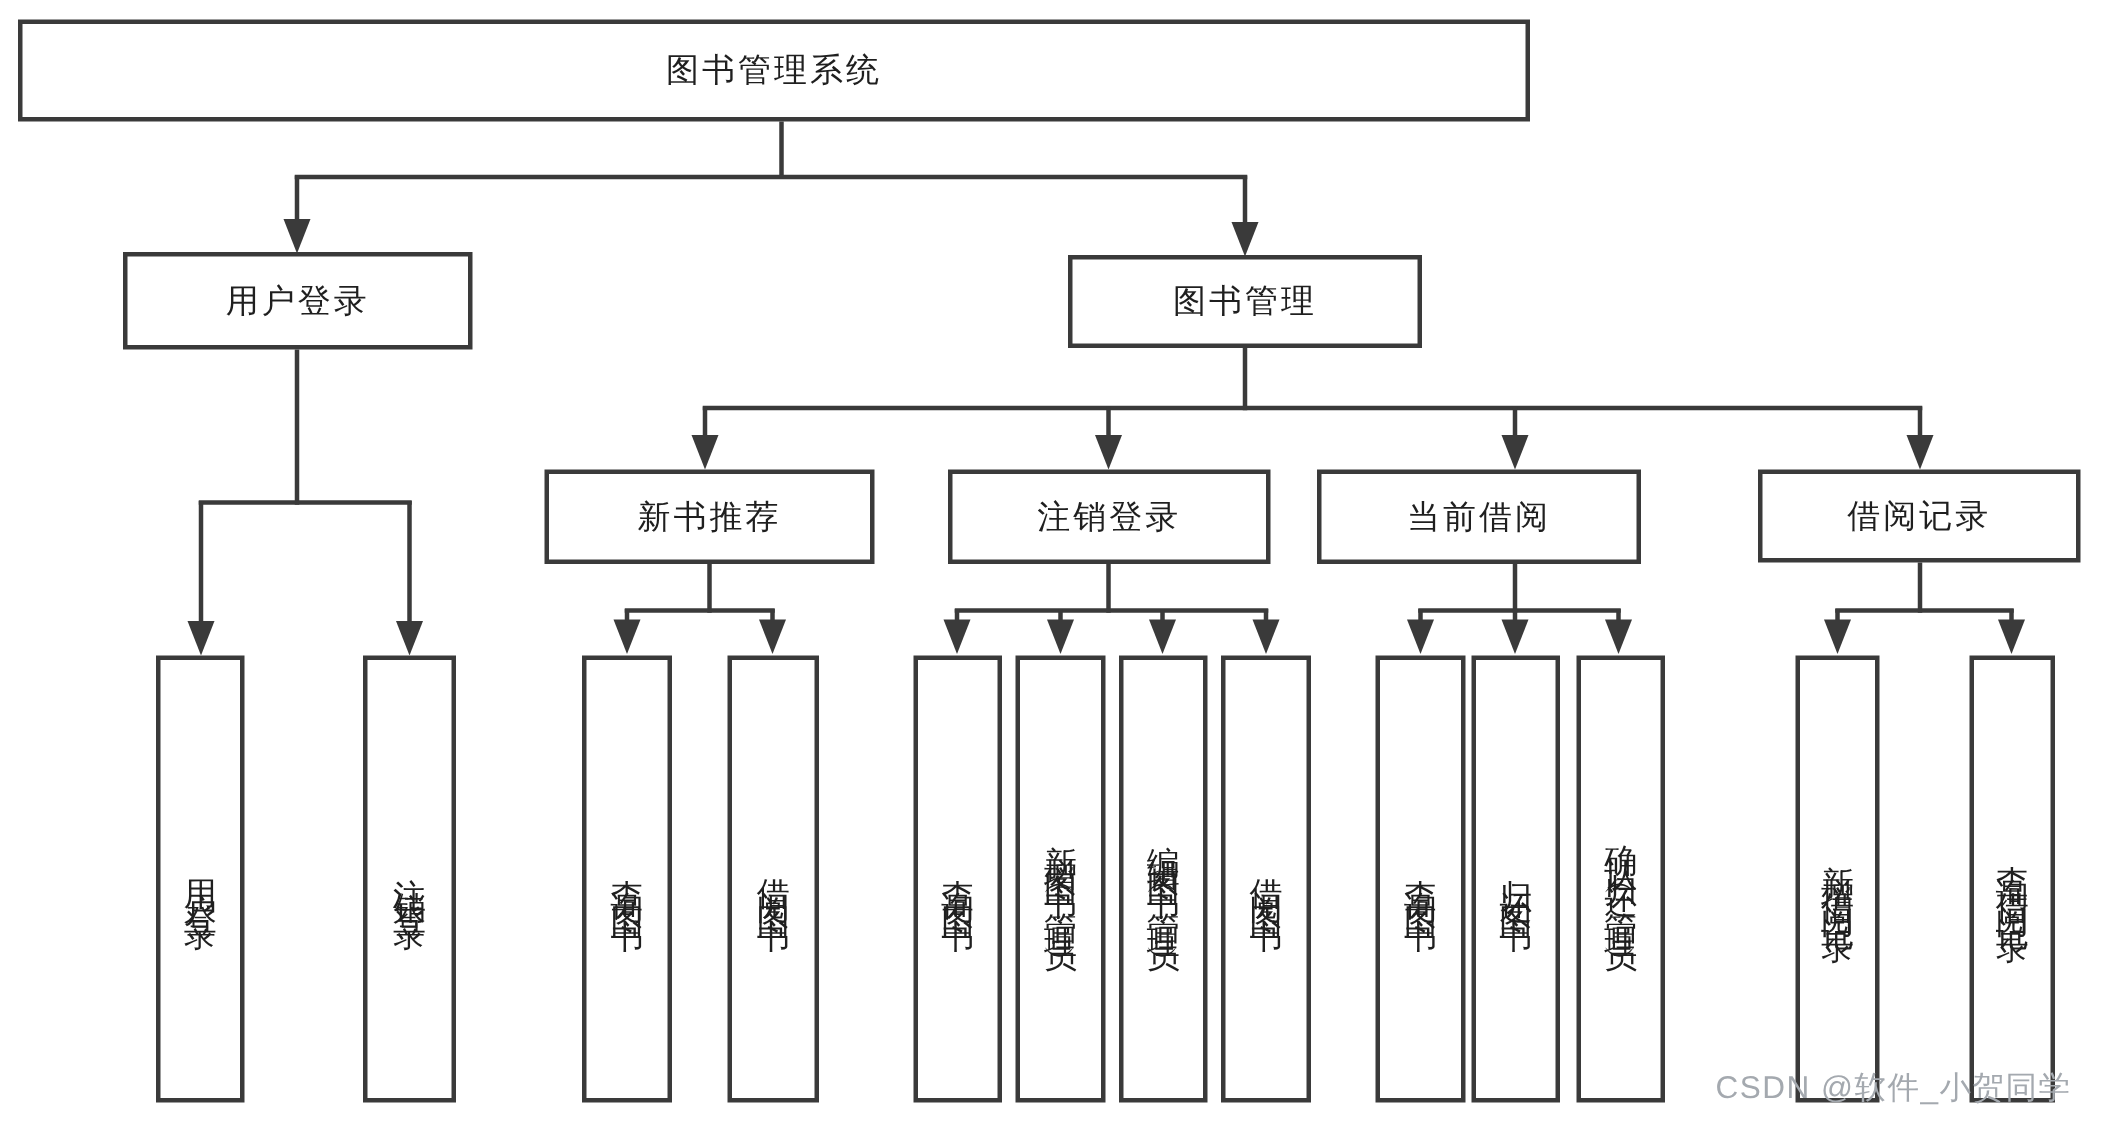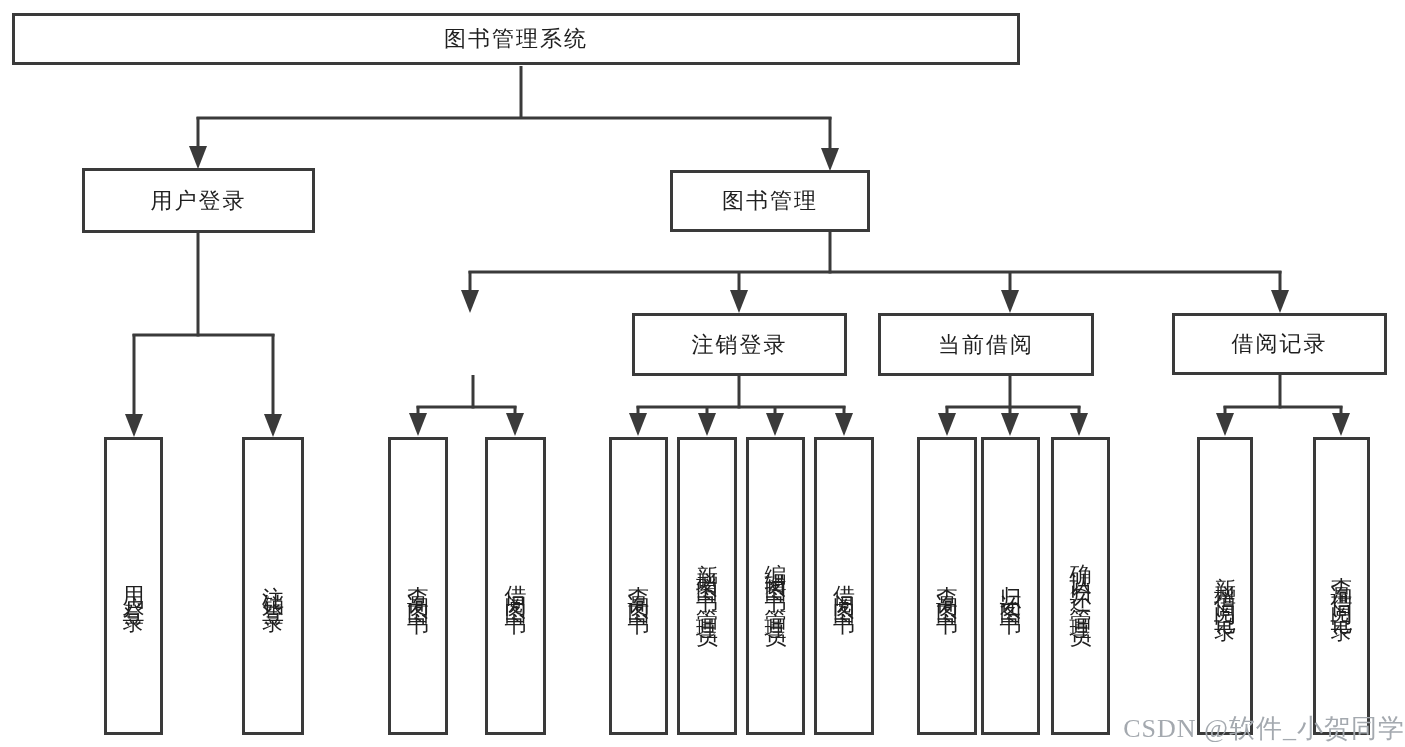--- a/index.html
+++ b/index.html
@@ -45,27 +45,26 @@
   .vbox span {
     writing-mode: vertical-rl;
     text-orientation: mixed;
     font-size: 22px;
     letter-spacing: 9px;
     line-height: 1;
   }
   .watermark {
     position: absolute;
     top: 711px;
-    right: 0;
-    font-size: 26px;
+    right: 24px;
+    font-size: 21px;
     letter-spacing: 1px;
     color: var(--watermark);
     white-space: nowrap;
     z-index: 5;
-    font-family: Liberation Serif, serif;
   }
 </style>
 </head>
 <body>
 
 <div class="stage">
 
   <svg class="connectors" viewBox="0 0 1405 747">
 
     <line class="ln" x1="521" y1="66" x2="521" y2="119"></line>
@@ -121,31 +120,34 @@
     <polygon class="ah" points="1070,413 1088,413 1079,436"></polygon>
 
     <line class="ln" x1="1280" y1="374" x2="1280" y2="408.5"></line>
     <line class="ln" x1="1223.5" y1="407" x2="1342.5" y2="407"></line>
     <line class="ln" x1="1225" y1="406" x2="1225" y2="414"></line>
     <polygon class="ah" points="1216,413 1234,413 1225,436"></polygon>
     <line class="ln" x1="1341" y1="406" x2="1341" y2="414"></line>
     <polygon class="ah" points="1332,413 1350,413 1341,436"></polygon>
   </svg>
 
-  <div class="box hbox" style="left:12px;top:13px;width:1008px;height:52px">
+  <div class="box hbox" style="left:12px;top:13px;width:1008px;height:68px">
     <span>图书管理系统</span>
   </div>
 
   <div class="box hbox" style="left:82px;top:168px;width:233px;height:65px">
     <span>用户登录</span>
   </div>
-  <div class="box hbox" style="left:670px;top:170px;width:200px;height:62px">
+  <div class="box hbox" style="left:712px;top:170px;width:236px;height:62px">
     <span>图书管理</span>
   </div>
 
+  <div class="box hbox" style="left:363px;top:313px;width:220px;height:63px">
+    <span>新书推荐</span>
+  </div>
   <div class="box hbox" style="left:632px;top:313px;width:215px;height:63px">
     <span>注销登录</span>
   </div>
   <div class="box hbox" style="left:878px;top:313px;width:216px;height:63px">
     <span>当前借阅</span>
   </div>
   <div class="box hbox" style="left:1172px;top:313px;width:215px;height:62px">
     <span>借阅记录</span>
   </div>
 

